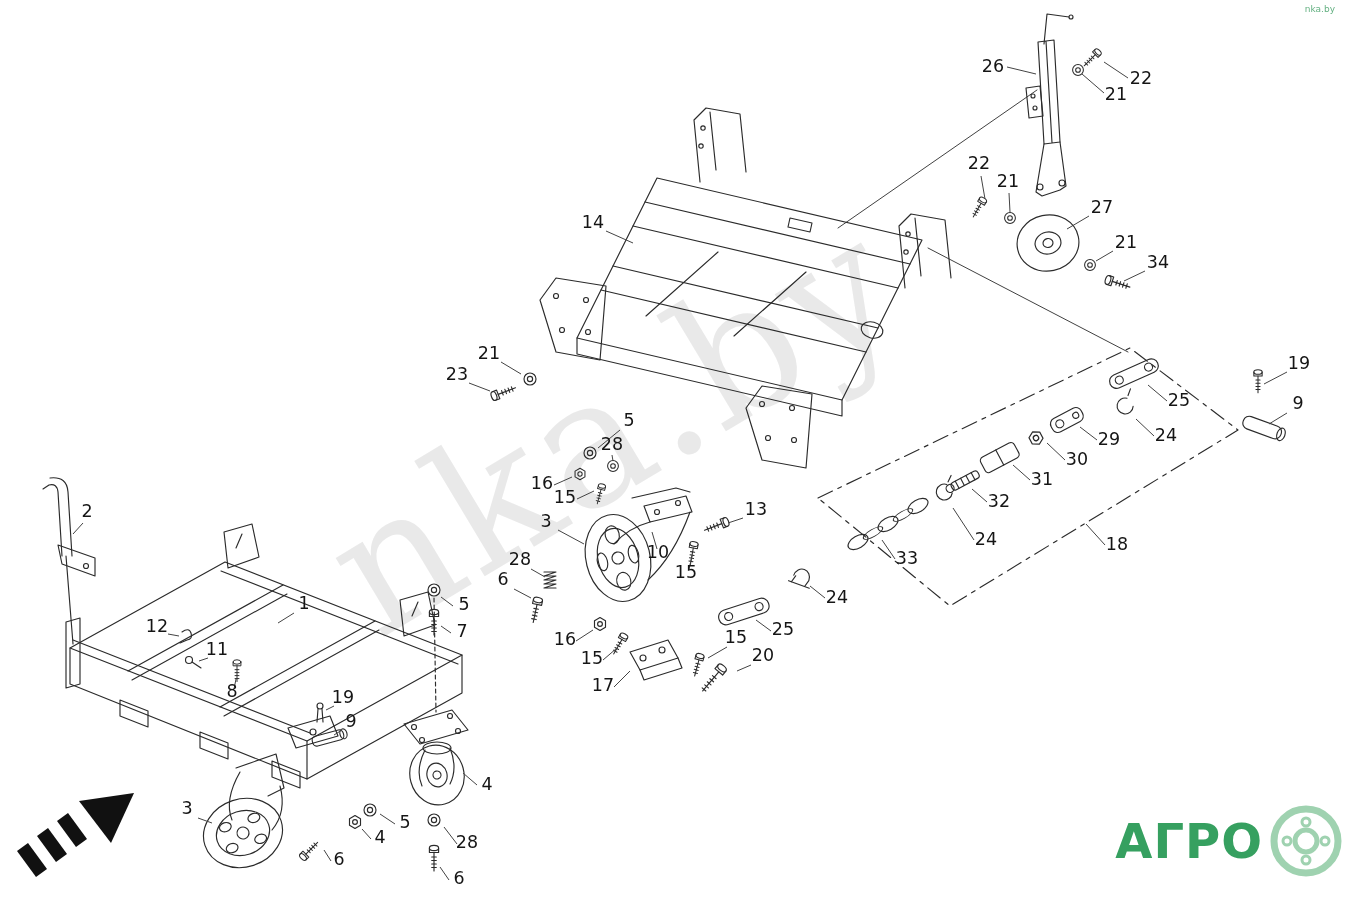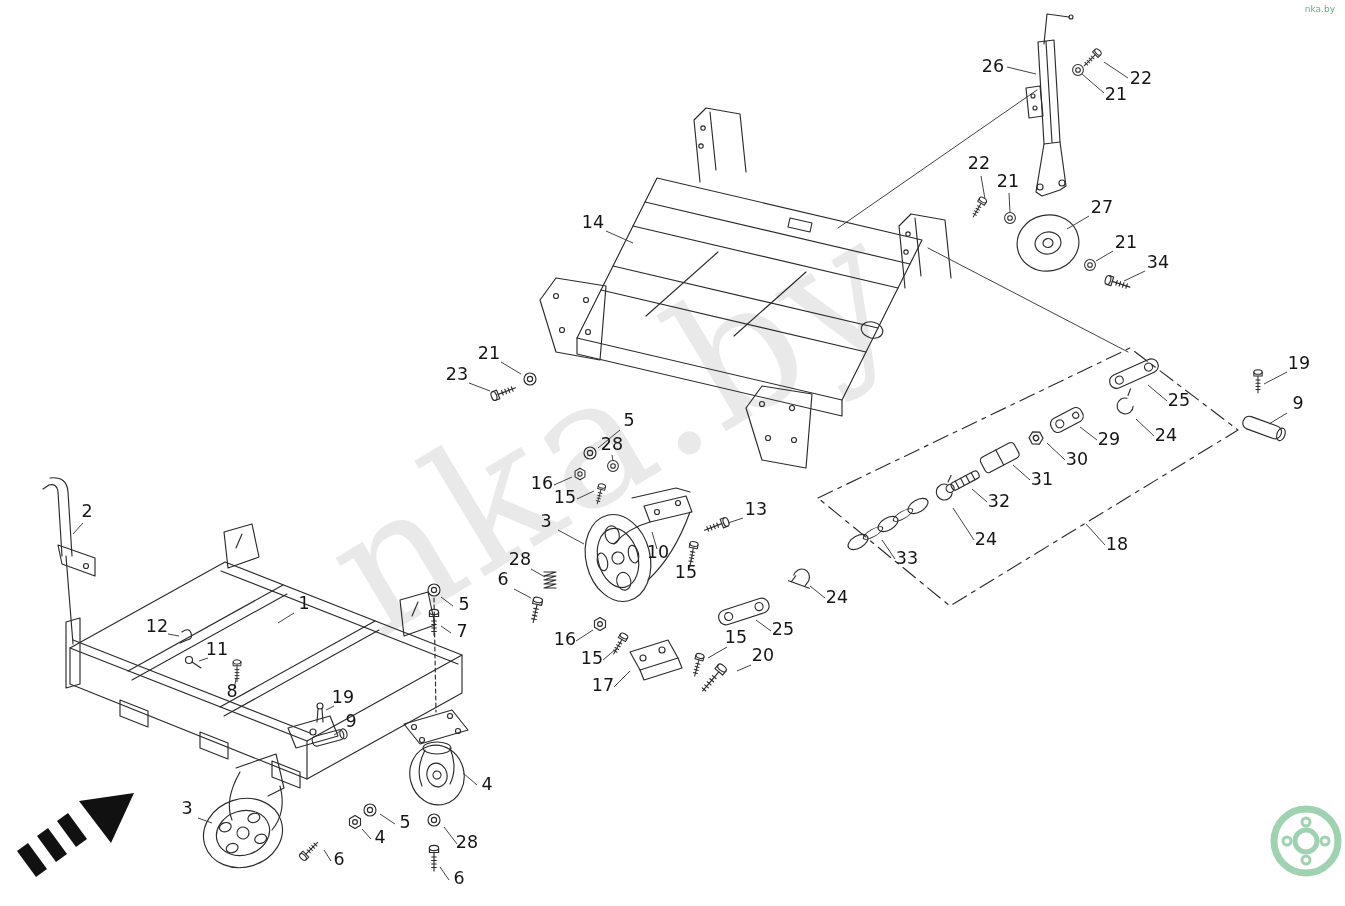--- a/index.html
+++ b/index.html
@@ -408,20 +408,21 @@
         <line x1="457" y1="844" x2="444" y2="827" class="leader"></line>
         <text x="467" y="848" class="plabel">28</text>
         <line x1="331" y1="861" x2="324" y2="850" class="leader"></line>
         <text x="339" y="865" class="plabel">6</text>
         <line x1="449" y1="880" x2="440" y2="867" class="leader"></line>
         <text x="459" y="884" class="plabel">6</text>
       </g>
 </svg>
 
 <div class="brand">
+  <span>АГРО</span>
   <svg class="wheel" width="74" height="74" viewBox="0 0 74 74">
     <circle cx="37" cy="37" r="32" fill="none" stroke="#9fd2b0" stroke-width="7"></circle>
     <circle cx="37" cy="37" r="11" fill="none" stroke="#9fd2b0" stroke-width="5"></circle>
     <circle cx="37" cy="18" r="4" fill="none" stroke="#9fd2b0" stroke-width="3"></circle>
     <circle cx="37" cy="56" r="4" fill="none" stroke="#9fd2b0" stroke-width="3"></circle>
     <circle cx="18" cy="37" r="4" fill="none" stroke="#9fd2b0" stroke-width="3"></circle>
     <circle cx="56" cy="37" r="4" fill="none" stroke="#9fd2b0" stroke-width="3"></circle>
   </svg>
 </div>
 

